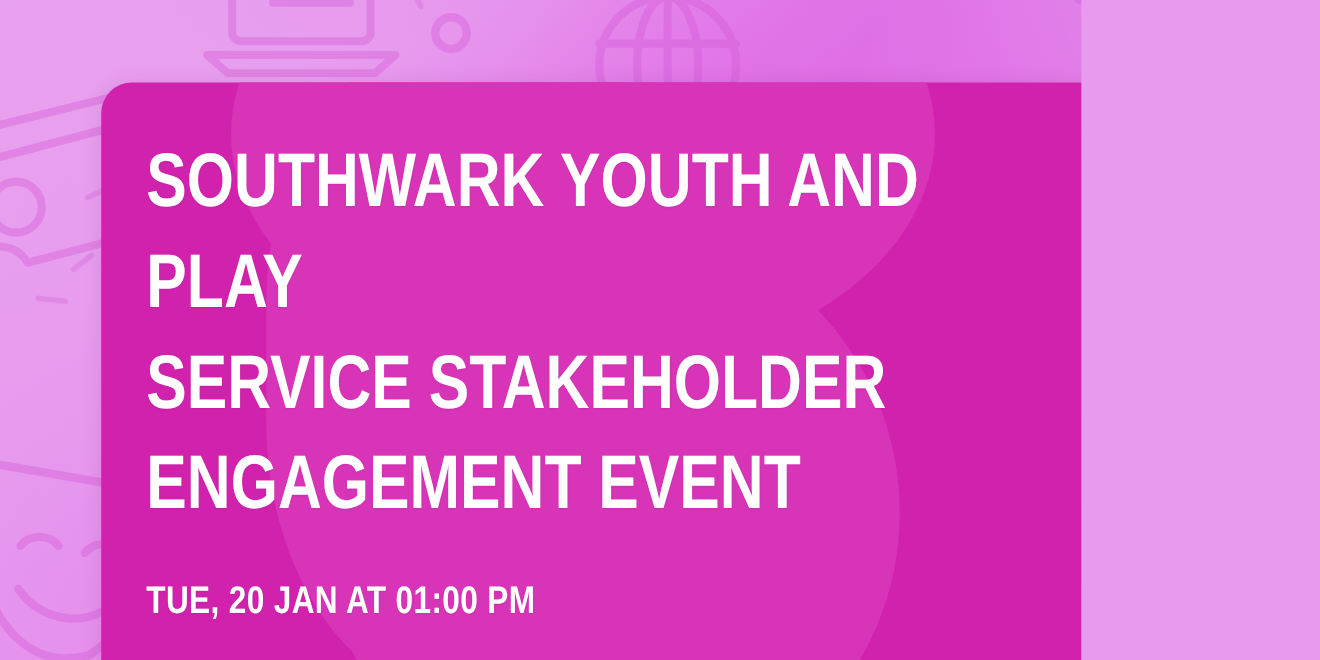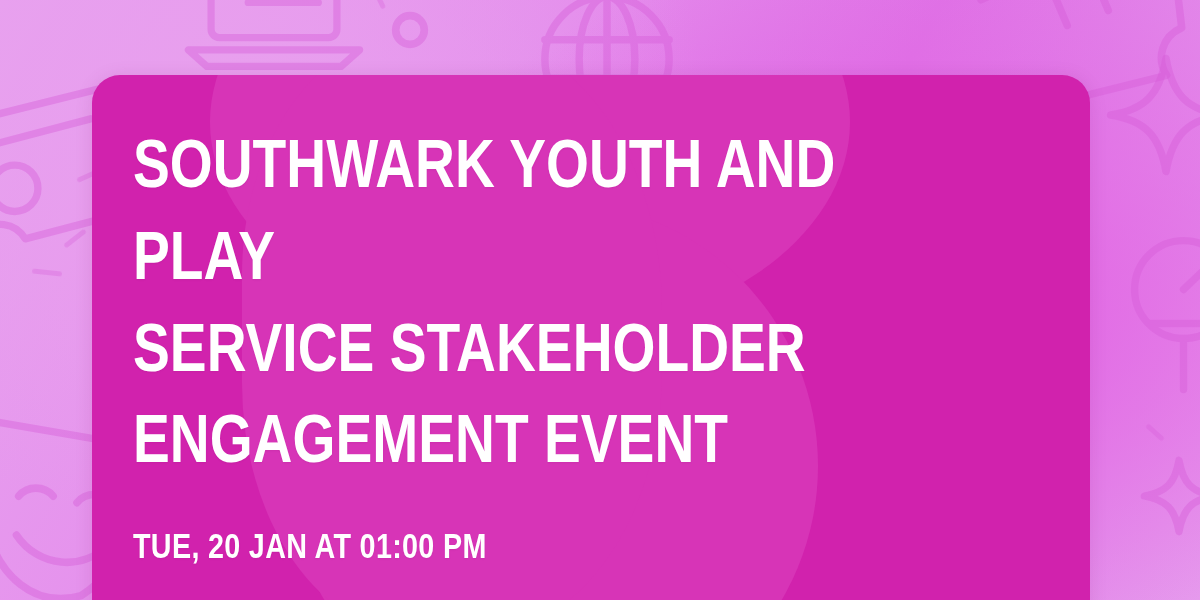--- a/index.html
+++ b/index.html
@@ -9,21 +9,21 @@
     height: 600px;
     overflow: hidden;
   }
   body {
     font-family: "Liberation Sans", sans-serif;
     background: #E79BEE;
   }
 
   #poster {
     position: relative;
-    width: 1200px;
+    width: 983px;
     height: 600px;
     overflow: hidden;
     background:
       radial-gradient(ellipse 780px 520px at 78% 52%, #E263E3 0%, rgba(226,99,227,0) 72%),
       radial-gradient(ellipse 700px 600px at 18% 18%, #E8A0EE 0%, rgba(232,160,238,0) 70%),
       linear-gradient(118deg, #E8A2EF 0%, #E48CEC 38%, #DF73E6 62%, #E6A0EE 100%);
   }
 
   
   #bg-icons {

